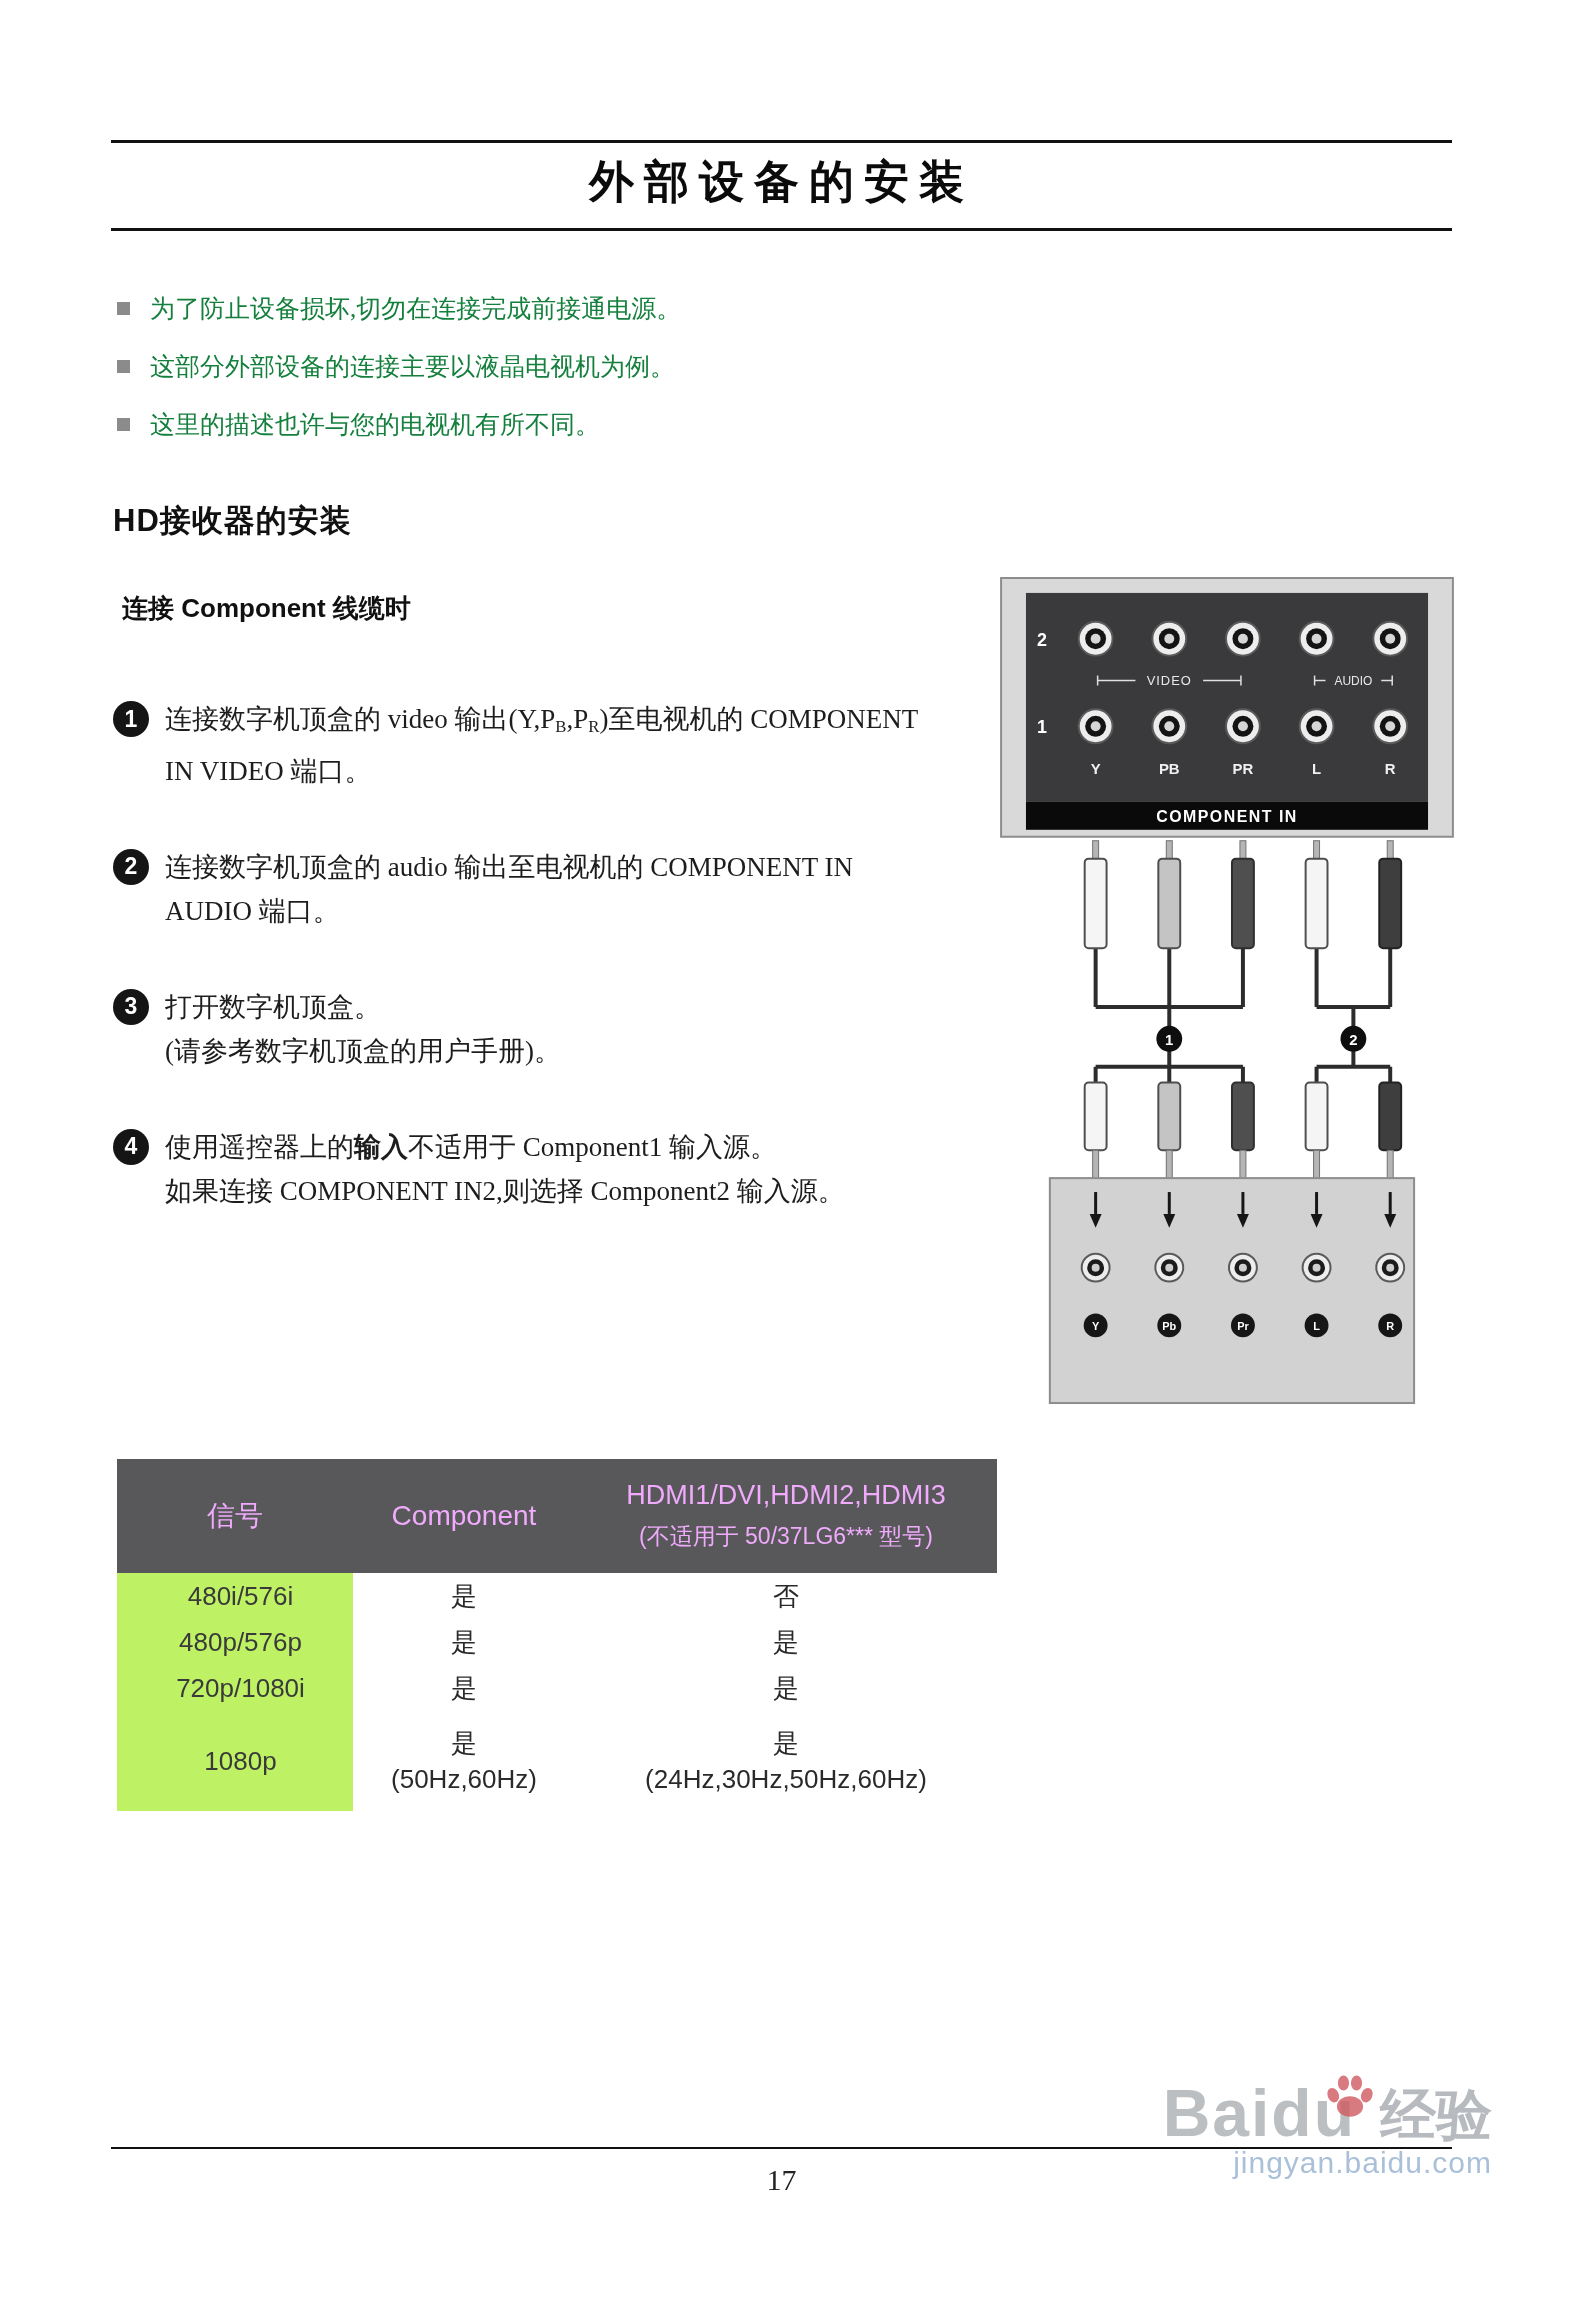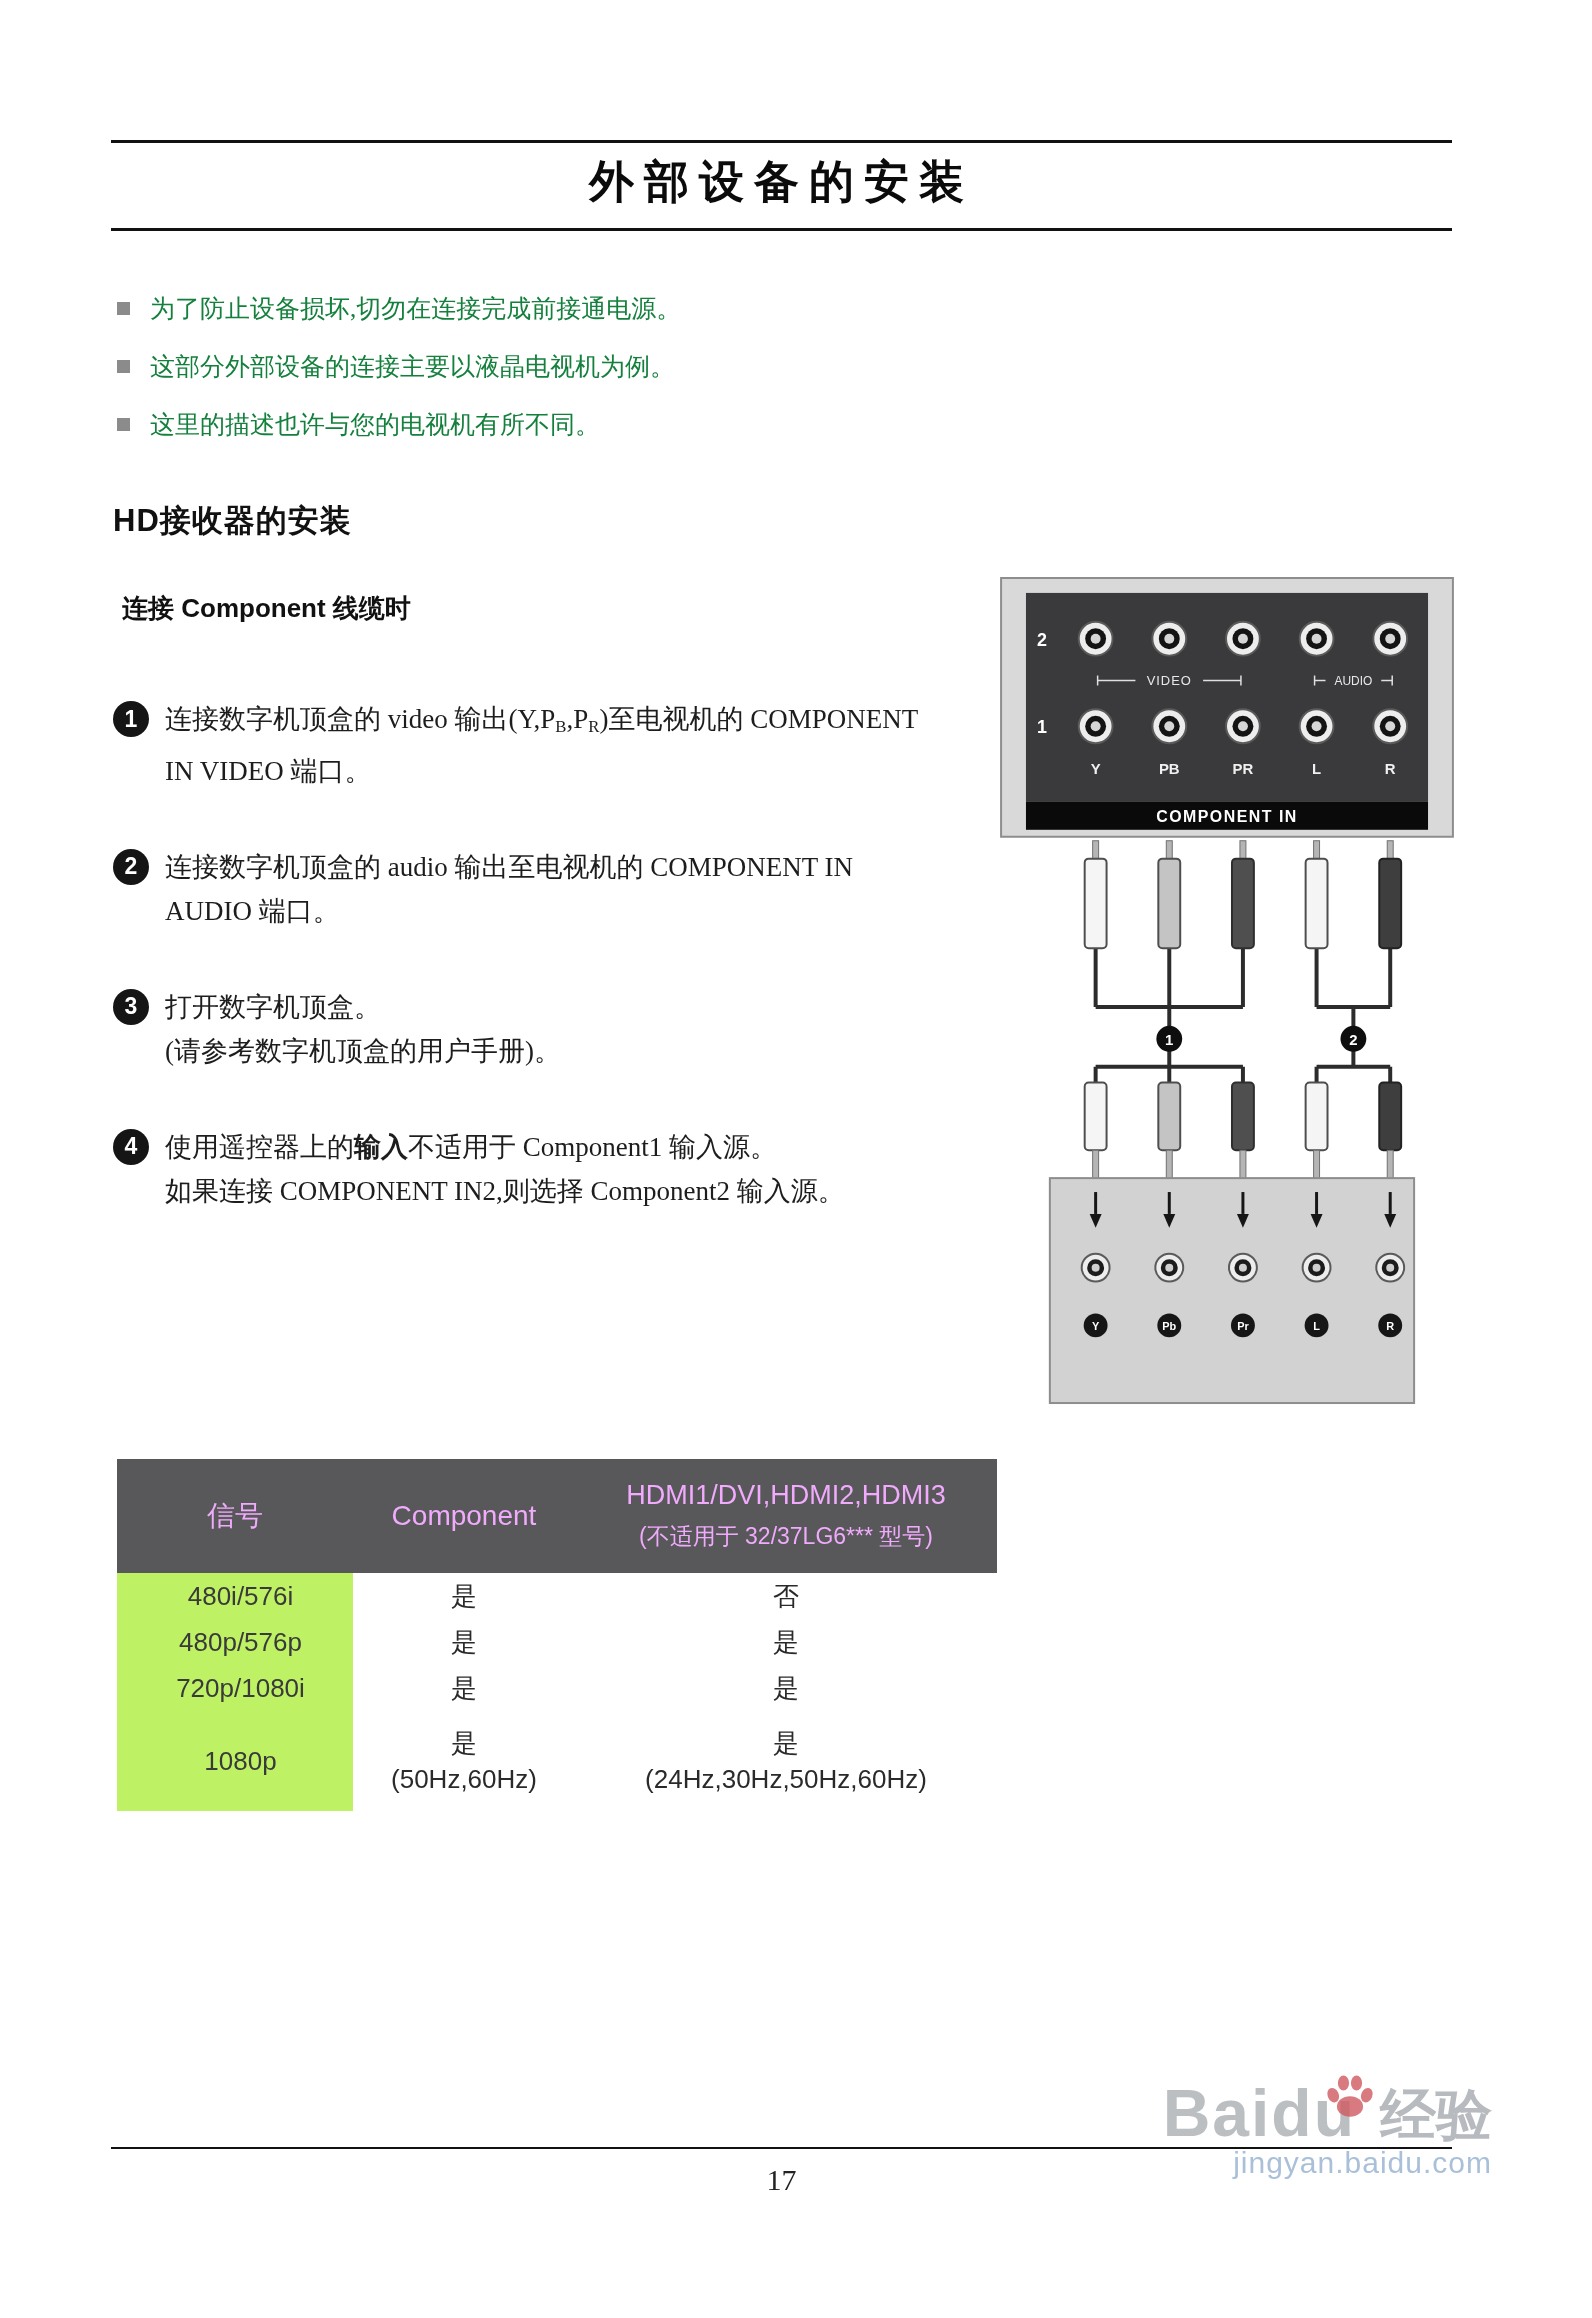--- a/index.html
+++ b/index.html
@@ -250,21 +250,21 @@
   <div class="sigtable">
     <div class="thead">
       <div>
           <span class="th-main">信号</span>
         </div>
       <div>
           <span class="th-main">Component</span>
         </div>
       <div>
         <span class="th-line1">HDMI1/DVI,HDMI2,HDMI3</span>
-        <span class="th-line2">(不适用于 32/37LG6*** 型号)</span>
+        <span class="th-line2">(不适用于 50/37LG6*** 型号)</span>
       </div>
     </div>
     <div class="tbody">
       <div class="cell sig r">480i/576i</div>
       <div class="cell r">是</div>
       <div class="cell r">否</div>
 
       <div class="cell sig r">480p/576p</div>
       <div class="cell r">是</div>
       <div class="cell r">是</div>

